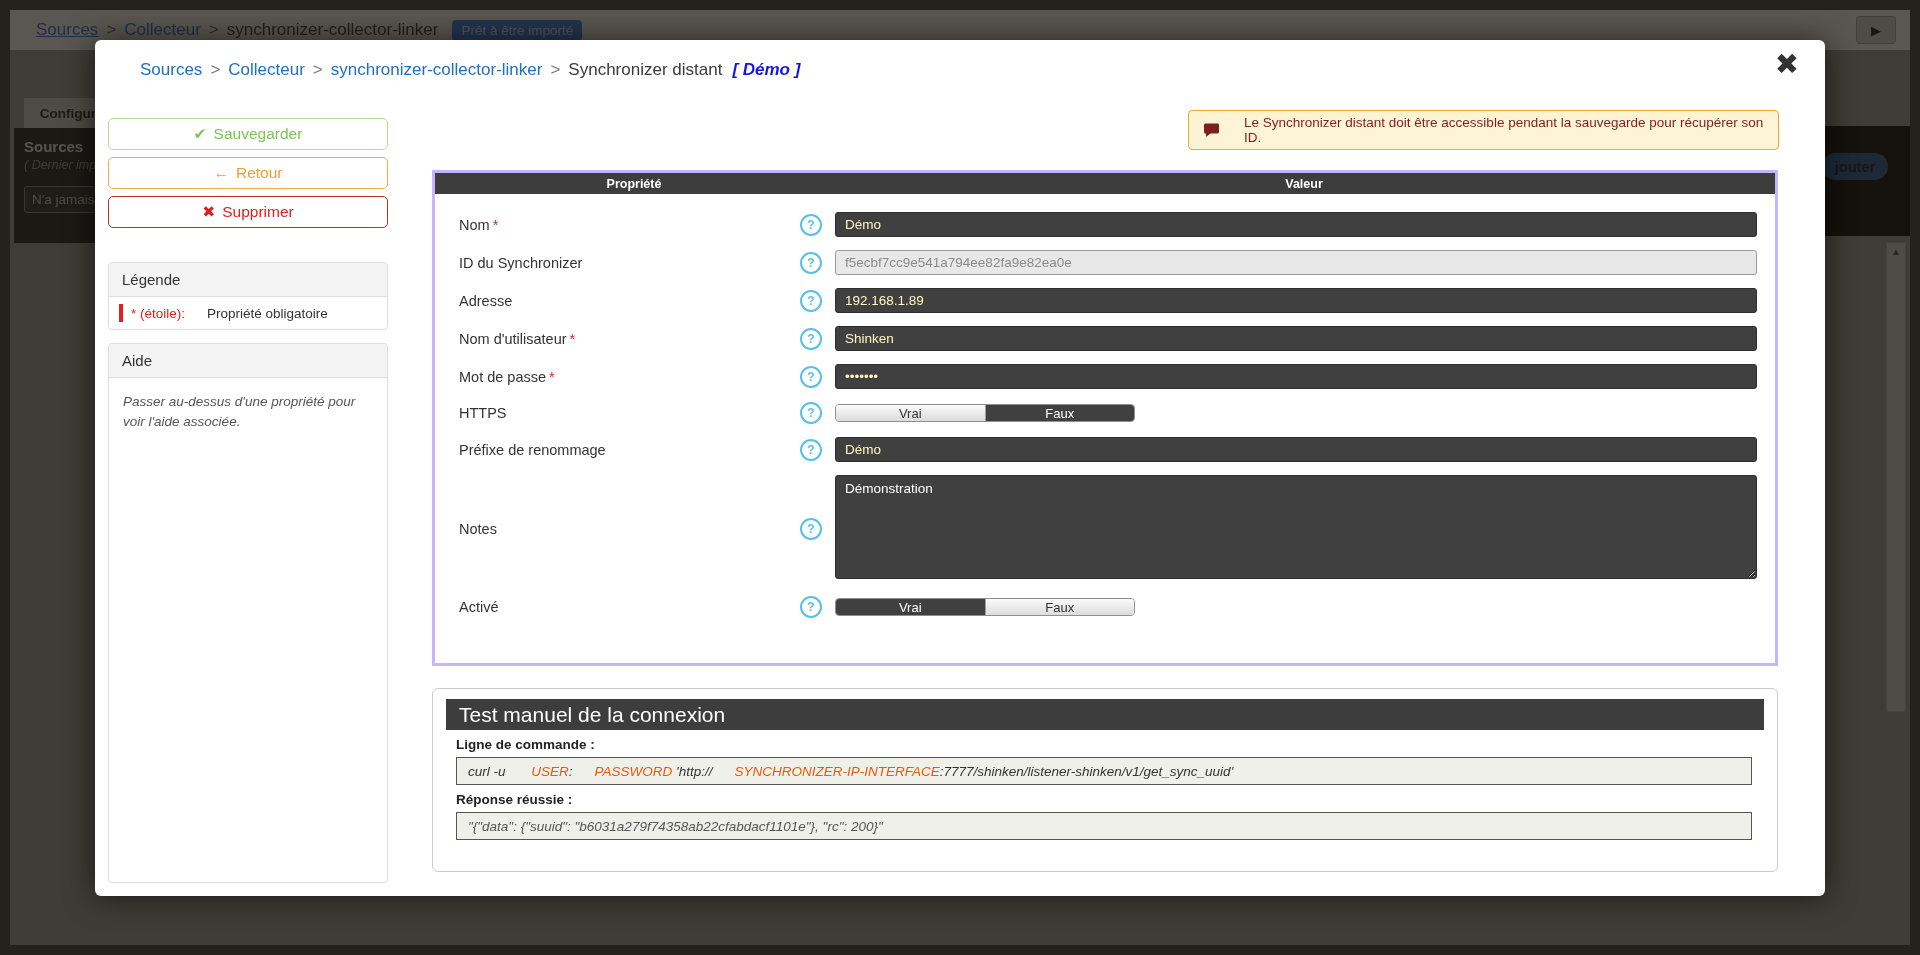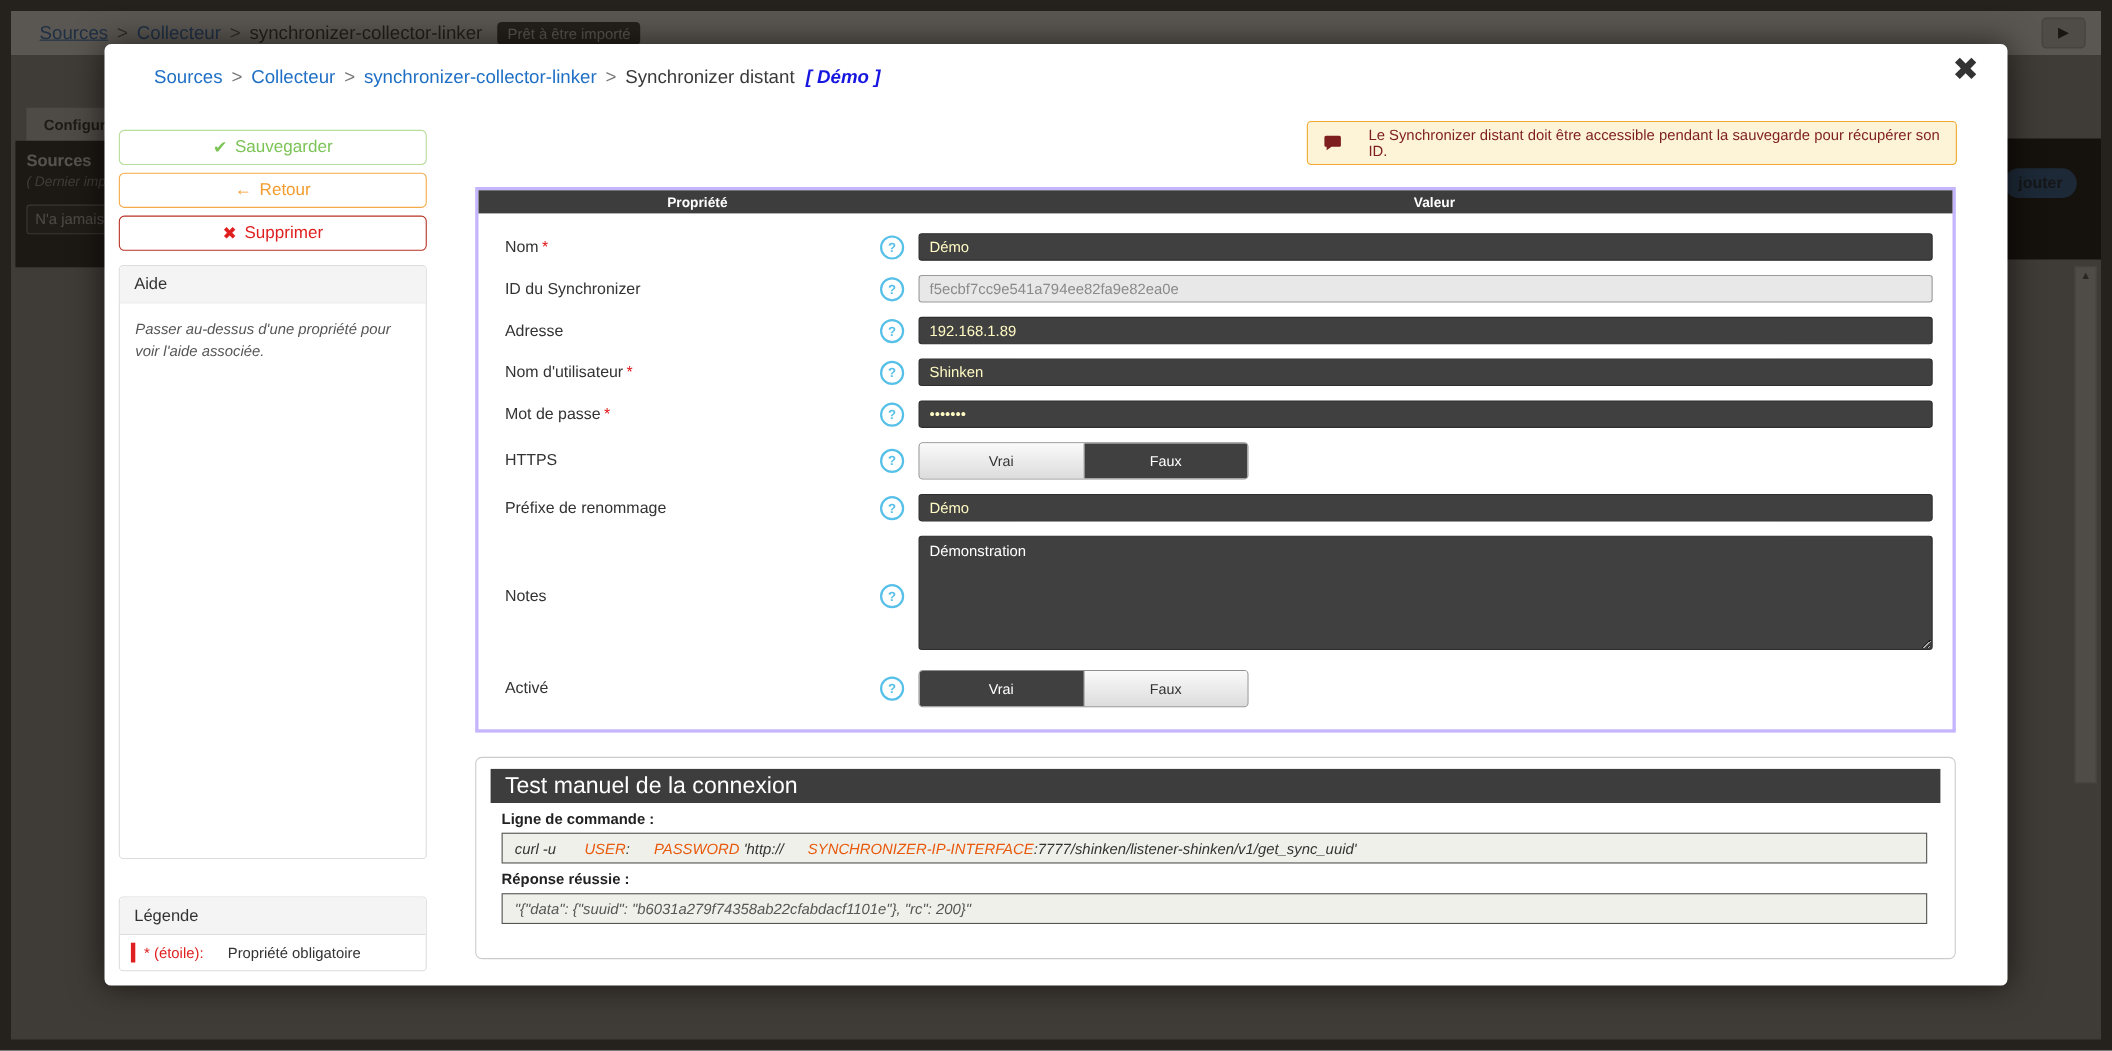--- a/index.html
+++ b/index.html
@@ -6,21 +6,21 @@
   html,body { width:1920px; height:955px; }
   body { font-family: "Liberation Sans", "DejaVu Sans", sans-serif; background:#444; }
   .screen { position:relative; width:1920px; height:955px; overflow:hidden; background:#454545; }
 
   
   .bg-topbar { position:absolute; left:10px; top:10px; width:1900px; height:40px; background:#f6f6f6; display:flex; align-items:center; padding:0 14px 0 26px; }
   .bg-crumb { font-size:17px; color:#444; display:flex; align-items:center; gap:8px; white-space:nowrap; }
   .bg-crumb a { color:#2f74c9; text-decoration:none; }
   .bg-crumb a.u { text-decoration:underline; }
   .bg-sep { color:#666; }
-  .bg-badge { background:#404040; color:#eee; border-radius:4px; padding:3px 9px; font-size:13.5px; margin-left:6px; }
+  .bg-badge { background:#3b82f6; color:#eee; border-radius:4px; padding:3px 9px; font-size:13.5px; margin-left:6px; }
   .bg-playbtn { margin-left:auto; width:40px; height:28px; background:#cfcfcf; border:1px solid #a9a9a9; border-radius:4px; display:flex; align-items:center; justify-content:center; color:#1c1c1c; font-size:13px; }
   .bg-main { position:absolute; left:10px; top:50px; width:1900px; height:895px; background:#9b9b9b; }
   .bg-tab { position:absolute; left:14px; top:48px; width:120px; height:30px; background:#cccccc; color:#2a2a2a; font-weight:bold; font-size:13.5px; display:flex; align-items:center; justify-content:center; }
   .bg-statut-panel { position:absolute; left:4px; top:78px; width:130px; height:115px; background:#262626; color:#eee; padding:10px 10px; }
   .bg-statut-title { font-weight:bold; font-size:15px; color:#e8e8e8; }
   .bg-statut-sub { font-style:italic; font-size:12.5px; color:#9a9a9a; margin-top:3px; white-space:nowrap; }
   .bg-statut-input { margin-top:14px; border:1px solid #8a8a8a; background:#333; color:#c9c9c9; font-size:13.5px; padding:5px 7px; border-radius:3px; white-space:nowrap; overflow:hidden; }
   .bg-right-panel { position:absolute; right:0px; top:76px; width:225px; height:110px; background:#0e0e0e; border-radius:8px 0 0 8px; }
   .bg-add-pill { position:absolute; right:22px; top:27px; height:27px; min-width:66px; background:#2a5f9e; border-radius:14px; color:#0b1e33; font-weight:bold; font-size:14.5px; display:flex; align-items:center; justify-content:center; padding:0 12px; }
   .bg-scrollbar { position:absolute; right:4px; top:192px; width:20px; height:470px; background:#cfcfcf; border:1px solid #b0b0b0; display:flex; justify-content:center; padding-top:3px; color:#555; font-size:10px; }
@@ -63,21 +63,21 @@
   .ptable-head .col-prop { width:398px; text-align:center; }
   .ptable-head .col-val  { flex:1; text-align:center; }
   .ptable-body { padding:18px 0 14px 0; }
   .frow { display:flex; align-items:center; margin-bottom:13px; }
   .frow-label { flex:0 0 365px; padding-left:24px; font-size:14.5px; color:#333; }
   .req { color:#e02020; margin-left:3px; }
   .help { flex:0 0 22px; width:22px; height:22px; border:2px solid #57c0e8; border-radius:50%; color:#57c0e8; font-size:12px; font-weight:bold; display:flex; align-items:center; justify-content:center; margin-right:13px; background:#fff; cursor:pointer; }
   .ctrl { flex:1; margin-right:18px; }
   .dinput { width:100%; height:25px; background:#404040; border:1px solid #2e2e2e; border-radius:3px; color:#fef9c3; font-size:13.5px; padding:0 9px; font-family:"Liberation Sans","DejaVu Sans",sans-serif; }
   .dinput:disabled, .dinput.disabled { background:#e8e8e8; border:1px solid #9a9a9a; color:#8a8a8a; }
-  .toggle { display:flex; width:300px; border:1px solid #8f8f8f; border-radius:4px; overflow:hidden; height:34px; }
+  .toggle { display:flex; width:300px; border:1px solid #8f8f8f; border-radius:4px; overflow:hidden; height:18px; }
   .opt { flex:1; display:flex; align-items:center; justify-content:center; font-size:13px; color:#333; background:linear-gradient(#fafafa,#dcdcdc); cursor:pointer; border-right:1px solid #9f9f9f; }
   .opt:last-child { border-right:none; }
   .opt.active { background:#404040; color:#fff; }
   .dtextarea { width:100%; height:104px; background:#404040; border:1px solid #2e2e2e; border-radius:3px; color:#fff; font-size:13.5px; padding:5px 9px; font-family:"Liberation Sans","DejaVu Sans",sans-serif; resize:both; }
 
   
   .test-box { position:absolute; left:337px; top:648px; width:1346px; height:184px; border:1px solid #ccc; border-radius:6px; background:#fff; padding:10px 13px; }
   .test-title { background:#3d3d3d; color:#fff; font-size:21px; padding:3px 13px; height:31px; display:flex; align-items:center; }
   .test-label { font-size:13.5px; font-weight:bold; color:#222; margin:7px 0 5px 10px; }
   .code-box { margin-left:10px; width:1296px; height:28px; background:#f0f0ea; border:1px solid #555; display:flex; align-items:center; padding:0 11px; font-size:13.5px; font-style:italic; color:#333; white-space:nowrap; overflow:hidden; }
@@ -142,33 +142,33 @@
       </div>
       <div class="act-btn act-back">
         <span style="font-weight:bold;">←</span>
         <span>Retour</span>
       </div>
       <div class="act-btn act-del">
         <span>✖</span>
         <span>Supprimer</span>
       </div>
 
-      <div class="panel panel-aide">
-        <div class="panel-head">Aide</div>
-        <div class="aide-body">Passer au-dessus d'une propriété pour voir l'aide associée.</div>
-      </div>
-
       <div class="panel panel-legend">
         <div class="panel-head">Légende</div>
         <div class="legend-row">
           <span class="legend-bar"></span>
           <span class="legend-key">* (étoile):</span>
           <span class="legend-val">Propriété obligatoire</span>
         </div>
       </div>
+
+      <div class="panel panel-aide">
+        <div class="panel-head">Aide</div>
+        <div class="aide-body">Passer au-dessus d'une propriété pour voir l'aide associée.</div>
+      </div>
     </div>
 
     <div class="notice">
       <svg width="17" height="16" viewBox="0 0 16 16">
         <path d="M2 1.5h12c.8 0 1.5.7 1.5 1.5v7c0 .8-.7 1.5-1.5 1.5H7l-4.5 3.2V11.5H2C1.2 11.5.5 10.8.5 10V3C.5 2.2 1.2 1.5 2 1.5z" fill="#7e1f1f"></path>
       </svg>
       <span>Le Synchronizer distant doit être accessible pendant la sauvegarde pour récupérer son ID.</span>
     </div>
 
     <div class="ptable">

